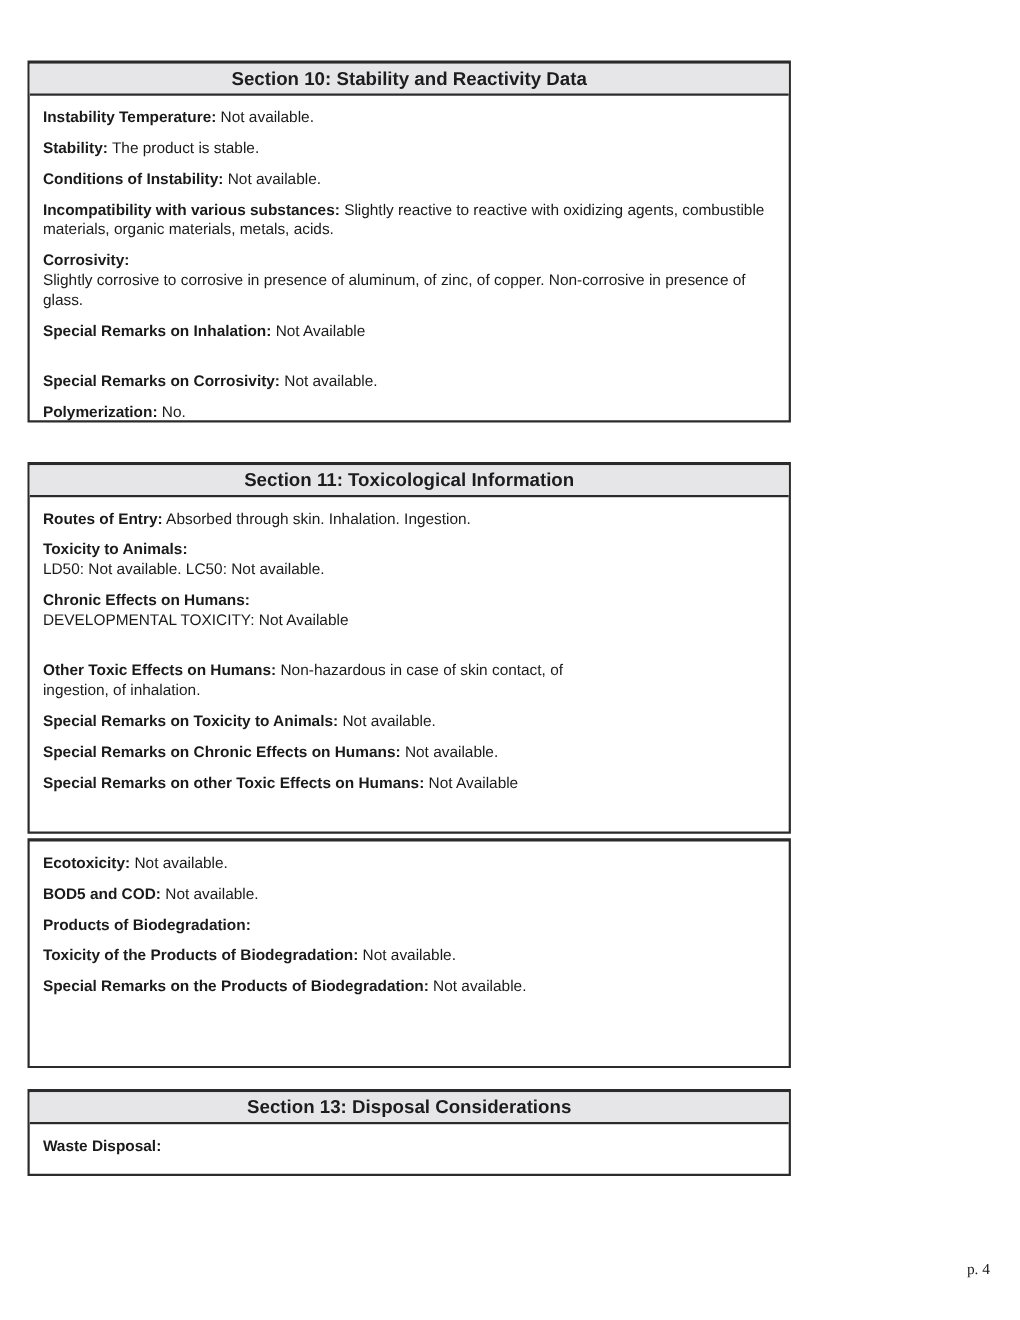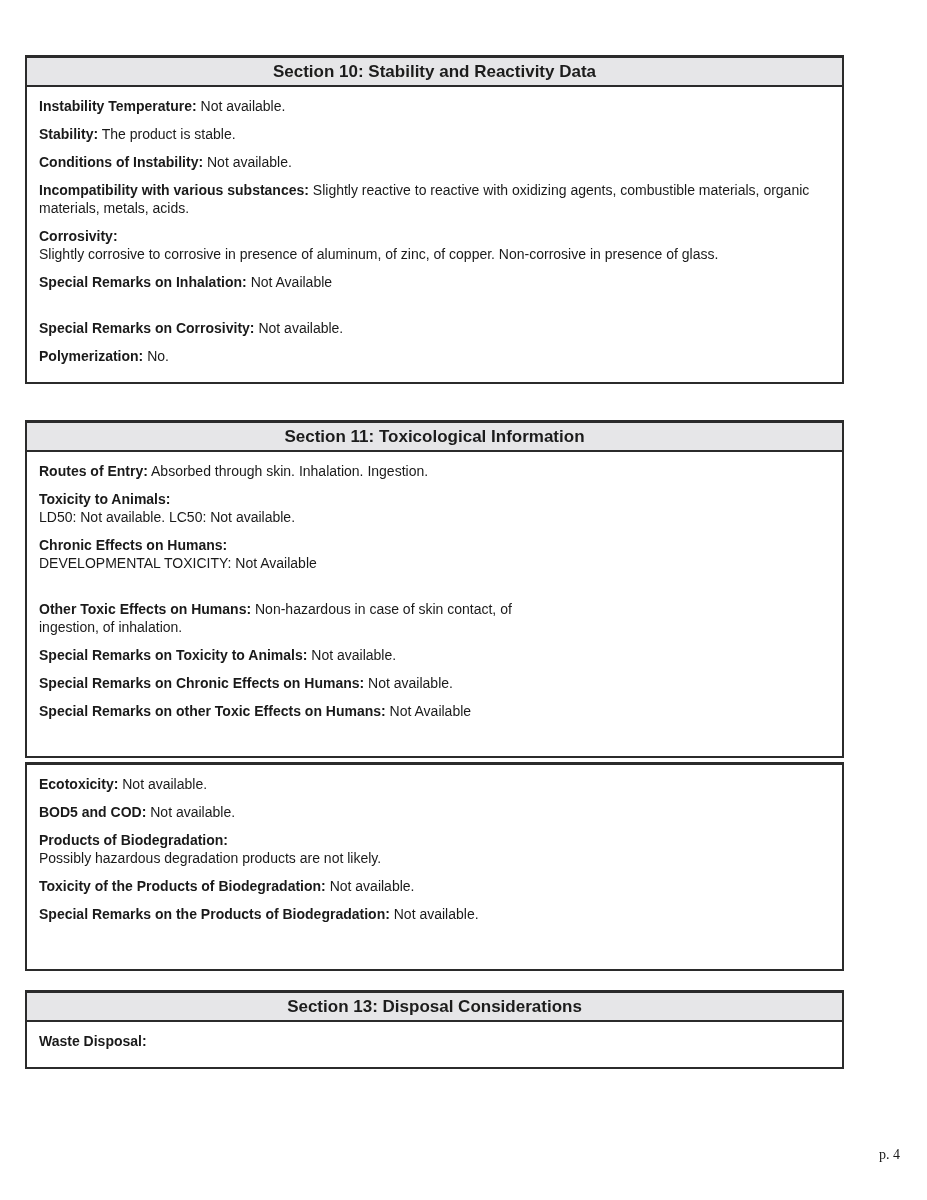--- a/index.html
+++ b/index.html
@@ -1,21 +1,21 @@
 <!DOCTYPE html>
 <html><head>
 <meta charset="utf-8">
 <style>
   html, body { margin: 0; padding: 0; background: #ffffff; }
   body {
     width: 927px; height: 1200px; position: relative; overflow: hidden;
     font-family: "Liberation Sans", sans-serif; color: #1a1a1a;
   }
   .section {
-    position: absolute; left: 25px; width: 819px;
+    position: absolute; left: 25px; width: 694px;
     border: 2px solid #2b2b2b; border-top-width: 3px;
     box-sizing: border-box; background: #fff;
   }
   .section-header {
     height: 27px; background: #e6e6e8; border-bottom: 2px solid #2b2b2b;
     text-align: center; font-weight: bold; font-size: 17px; line-height: 27px;
     color: #1c1c1c;
   }
   .section-body { padding: 10px 12px 0 12px; font-size: 14px; line-height: 18px; }
   .field { margin: 0 0 10px 0; }
@@ -109,21 +109,20 @@
     <div class="field">
       <span class="lbl">Ecotoxicity:</span>
       <span>Not available.</span>
     </div>
     <div class="field">
       <span class="lbl">BOD5 and COD:</span>
       <span>Not available.</span>
     </div>
     <div class="field">
       <span class="lbl">Products of Biodegradation:</span>
-      <span class="val-block">Possibly hazardous degradation products are not likely.</span>
     </div>
     <div class="field">
       <span class="lbl">Toxicity of the Products of Biodegradation:</span>
       <span>Not available.</span>
     </div>
     <div class="field">
       <span class="lbl">Special Remarks on the Products of Biodegradation:</span>
       <span>Not available.</span>
     </div>
   </div>

